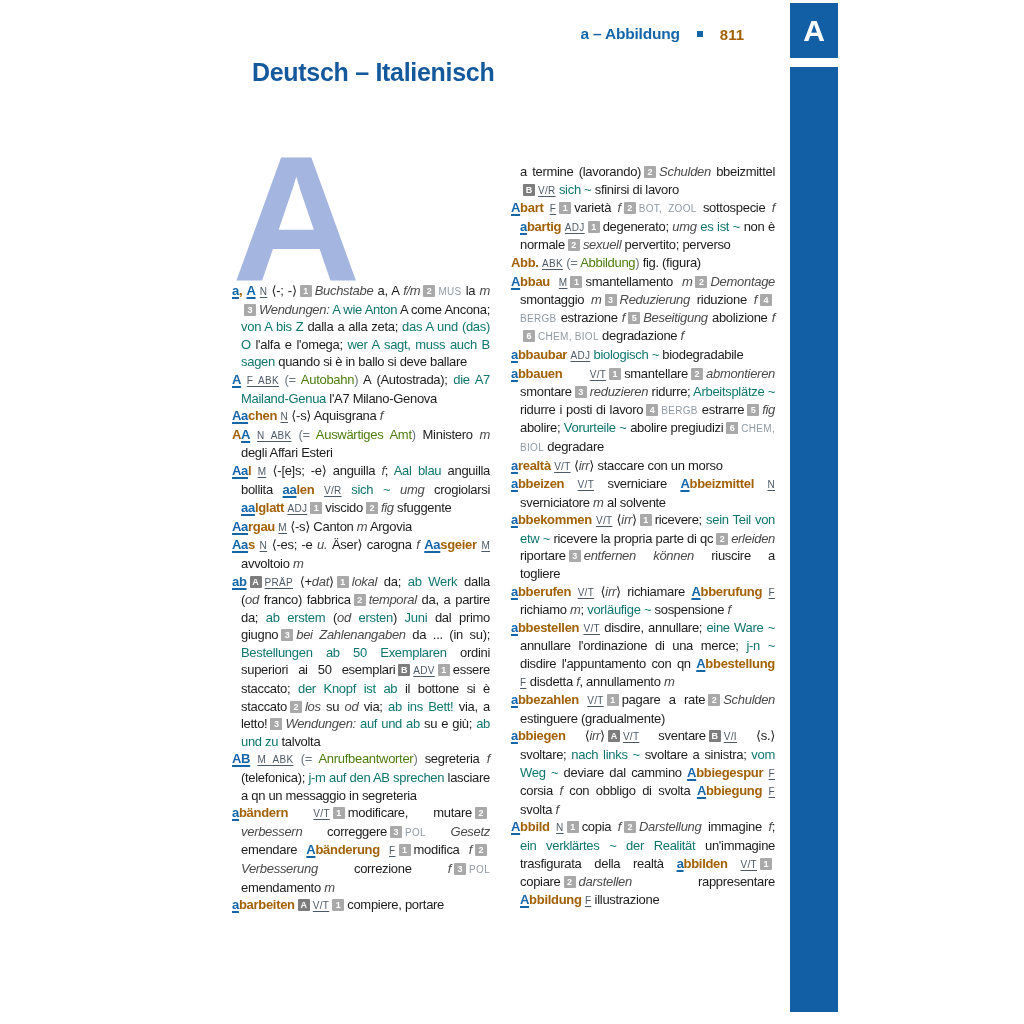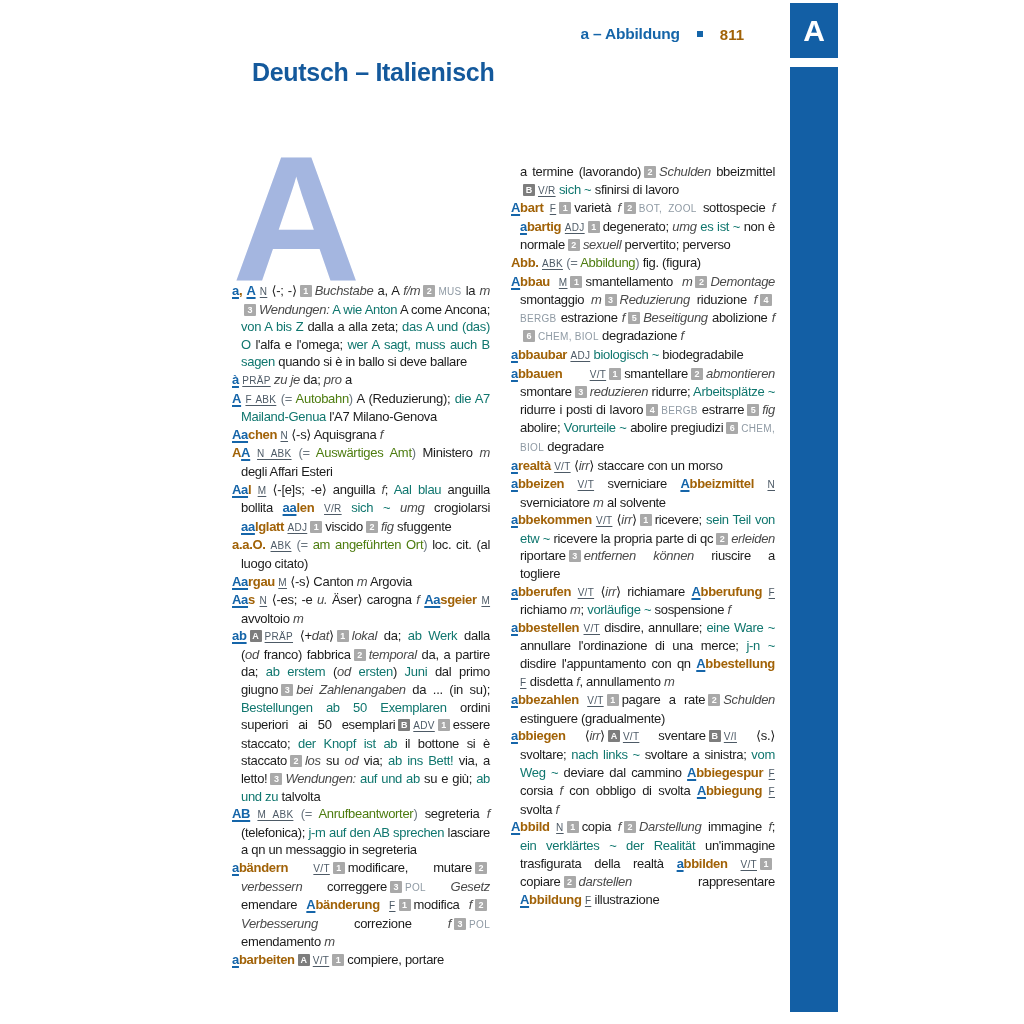--- a/index.html
+++ b/index.html
@@ -62,26 +62,24 @@
   <span>A</span>
 </div>
 <div class="side-bar"></div>
 
 <div class="page-title">Deutsch – Italienisch</div>
 
 <div class="big-letter">A</div>
 
 <div class="col col-left" id="col-left">
     <p class="entry"><span class="sp-u">a</span><span class="sp-h">,</span><span class="sp-t"> </span><span class="sp-u">A</span><span class="sp-t"> </span><span class="sp-g">N</span><span class="sp-t"> ⟨-; -⟩</span><span class="sp-n">1</span><span class="sp-i">Buchstabe</span><span class="sp-t"> a, A </span><span class="sp-i">f/m</span><span class="sp-n">2</span><span class="sp-f">MUS</span><span class="sp-t"> la </span><span class="sp-i">m</span><span class="sp-n">3</span><span class="sp-i">Wendungen:</span><span class="sp-b"> A wie Anton</span><span class="sp-t"> A come Ancona; </span><span class="sp-b">von A bis Z</span><span class="sp-t"> dalla a alla zeta; </span><span class="sp-b">das A und (das) O</span><span class="sp-t"> l'alfa e l'omega; </span><span class="sp-b">wer A sagt, muss auch B sagen</span><span class="sp-t"> quando si è in ballo si deve ballare</span></p>
-    <p class="entry"><span class="sp-u">à</span><span class="sp-t"> </span><span class="sp-g">PRÄP</span><span class="sp-t"> </span><span class="sp-i">zu je</span><span class="sp-t"> da; </span><span class="sp-i">pro</span><span class="sp-t"> a</span></p>
-    <p class="entry"><span class="sp-u">A</span><span class="sp-t"> </span><span class="sp-g">F ABK</span><span class="sp-p"> (= </span><span class="sp-e">Autobahn</span><span class="sp-p">)</span><span class="sp-t"> A (Reduzierung); </span><span class="sp-b">die A7 Mailand-Genua</span><span class="sp-t"> l'A7 Milano-Genova</span></p>
+    <p class="entry"><span class="sp-u">A</span><span class="sp-t"> </span><span class="sp-g">F ABK</span><span class="sp-p"> (= </span><span class="sp-e">Autobahn</span><span class="sp-p">)</span><span class="sp-t"> A (Autostrada); </span><span class="sp-b">die A7 Mailand-Genua</span><span class="sp-t"> l'A7 Milano-Genova</span></p>
     <p class="entry"><span class="sp-u">Aa</span><span class="sp-h">chen</span><span class="sp-t"> </span><span class="sp-g">N</span><span class="sp-t"> ⟨-s⟩ Aquisgrana </span><span class="sp-i">f</span></p>
     <p class="entry"><span class="sp-h">A</span><span class="sp-u">A</span><span class="sp-t"> </span><span class="sp-g">N ABK</span><span class="sp-p"> (= </span><span class="sp-e">Auswärtiges Amt</span><span class="sp-p">)</span><span class="sp-t"> Ministero </span><span class="sp-i">m</span><span class="sp-t"> degli Affari Esteri</span></p>
     <p class="entry"><span class="sp-u">Aa</span><span class="sp-h">l</span><span class="sp-t"> </span><span class="sp-g">M</span><span class="sp-t"> ⟨-[e]s; -e⟩ anguilla </span><span class="sp-i">f</span><span class="sp-t">; </span><span class="sp-b">Aal blau</span><span class="sp-t"> anguilla bollita </span><span class="sp-u">aa</span><span class="sp-h">len</span><span class="sp-t"> </span><span class="sp-g">V/R</span><span class="sp-b"> sich ~</span><span class="sp-t"> </span><span class="sp-i">umg</span><span class="sp-t"> crogiolarsi </span><span class="sp-u">aa</span><span class="sp-h">lglatt</span><span class="sp-t"> </span><span class="sp-g">ADJ</span><span class="sp-n">1</span><span class="sp-t">viscido</span><span class="sp-n">2</span><span class="sp-i">fig</span><span class="sp-t"> sfuggente</span></p>
-    <p class="entry"><span class="sp-h">a.a.O.</span><span class="sp-t"> </span><span class="sp-g">ABK</span><span class="sp-p"> (= </span><span class="sp-e">am angeführten Ort</span><span class="sp-p">)</span><span class="sp-t"> loc. cit. (al luogo citato)</span></p>
     <p class="entry"><span class="sp-u">Aa</span><span class="sp-h">rgau</span><span class="sp-t"> </span><span class="sp-g">M</span><span class="sp-t"> ⟨-s⟩ Canton </span><span class="sp-i">m</span><span class="sp-t"> Argovia</span></p>
     <p class="entry"><span class="sp-u">Aa</span><span class="sp-h">s</span><span class="sp-t"> </span><span class="sp-g">N</span><span class="sp-t"> ⟨-es; -e </span><span class="sp-i">u.</span><span class="sp-t"> Äser⟩ carogna </span><span class="sp-i">f</span><span class="sp-t"> </span><span class="sp-u">Aa</span><span class="sp-h">sgeier</span><span class="sp-t"> </span><span class="sp-g">M</span><span class="sp-t"> avvoltoio </span><span class="sp-i">m</span></p>
     <p class="entry"><span class="sp-u">ab</span><span class="sp-L">A</span><span class="sp-g">PRÄP</span><span class="sp-t"> ⟨+</span><span class="sp-i">dat</span><span class="sp-t">⟩</span><span class="sp-n">1</span><span class="sp-i">lokal</span><span class="sp-t"> da; </span><span class="sp-b">ab Werk</span><span class="sp-t"> dalla (</span><span class="sp-i">od</span><span class="sp-t"> franco) fabbrica</span><span class="sp-n">2</span><span class="sp-i">temporal</span><span class="sp-t"> da, a partire da; </span><span class="sp-b">ab erstem</span><span class="sp-t"> (</span><span class="sp-i">od</span><span class="sp-b"> ersten</span><span class="sp-t">) </span><span class="sp-b">Juni</span><span class="sp-t"> dal primo giugno</span><span class="sp-n">3</span><span class="sp-i">bei Zahlenangaben</span><span class="sp-t"> da ... (in su); </span><span class="sp-b">Bestellungen ab 50 Exemplaren</span><span class="sp-t"> ordini superiori ai 50 esemplari</span><span class="sp-L">B</span><span class="sp-g">ADV</span><span class="sp-n">1</span><span class="sp-t">essere staccato; </span><span class="sp-b">der Knopf ist ab</span><span class="sp-t"> il bottone si è staccato</span><span class="sp-n">2</span><span class="sp-i">los</span><span class="sp-t"> su </span><span class="sp-i">od</span><span class="sp-t"> via; </span><span class="sp-b">ab ins Bett!</span><span class="sp-t"> via, a letto!</span><span class="sp-n">3</span><span class="sp-i">Wendungen:</span><span class="sp-b"> auf und ab</span><span class="sp-t"> su e giù; </span><span class="sp-b">ab und zu</span><span class="sp-t"> talvolta</span></p>
     <p class="entry"><span class="sp-u">AB</span><span class="sp-t"> </span><span class="sp-g">M ABK</span><span class="sp-p"> (= </span><span class="sp-e">Anrufbeantworter</span><span class="sp-p">)</span><span class="sp-t"> segreteria </span><span class="sp-i">f</span><span class="sp-t"> (telefonica); </span><span class="sp-b">j-m auf den AB sprechen</span><span class="sp-t"> lasciare a qn un messaggio in segreteria</span></p>
     <p class="entry"><span class="sp-u">a</span><span class="sp-h">bändern</span><span class="sp-t"> </span><span class="sp-g">V/T</span><span class="sp-n">1</span><span class="sp-t">modificare, mutare</span><span class="sp-n">2</span><span class="sp-i">verbessern</span><span class="sp-t"> correggere</span><span class="sp-n">3</span><span class="sp-f">POL</span><span class="sp-i"> Gesetz</span><span class="sp-t"> emendare </span><span class="sp-u">A</span><span class="sp-h">bänderung</span><span class="sp-t"> </span><span class="sp-g">F</span><span class="sp-n">1</span><span class="sp-t">modifica </span><span class="sp-i">f</span><span class="sp-n">2</span><span class="sp-i">Verbesserung</span><span class="sp-t"> correzione </span><span class="sp-i">f</span><span class="sp-n">3</span><span class="sp-f">POL</span><span class="sp-t"> emendamento </span><span class="sp-i">m</span></p>
     <p class="entry"><span class="sp-u">a</span><span class="sp-h">barbeiten</span><span class="sp-L">A</span><span class="sp-g">V/T</span><span class="sp-n">1</span><span class="sp-t">compiere, portare</span></p>
   </div>
 <div class="col col-right" id="col-right">
     <p class="entry cont"><span class="sp-t">a termine (lavorando)</span><span class="sp-n">2</span><span class="sp-i">Schulden</span><span class="sp-t"> bbeizmittel</span><span class="sp-L">B</span><span class="sp-g">V/R</span><span class="sp-b"> sich ~</span><span class="sp-t"> sfinirsi di lavoro</span></p>
     <p class="entry"><span class="sp-u">A</span><span class="sp-h">bart</span><span class="sp-t"> </span><span class="sp-g">F</span><span class="sp-n">1</span><span class="sp-t">varietà </span><span class="sp-i">f</span><span class="sp-n">2</span><span class="sp-f">BOT, ZOOL</span><span class="sp-t"> sottospecie </span><span class="sp-i">f</span><span class="sp-t"> </span><span class="sp-u">a</span><span class="sp-h">bartig</span><span class="sp-t"> </span><span class="sp-g">ADJ</span><span class="sp-n">1</span><span class="sp-t">degenerato; </span><span class="sp-i">umg</span><span class="sp-b"> es ist ~</span><span class="sp-t"> non è normale</span><span class="sp-n">2</span><span class="sp-i">sexuell</span><span class="sp-t"> pervertito; perverso</span></p>

